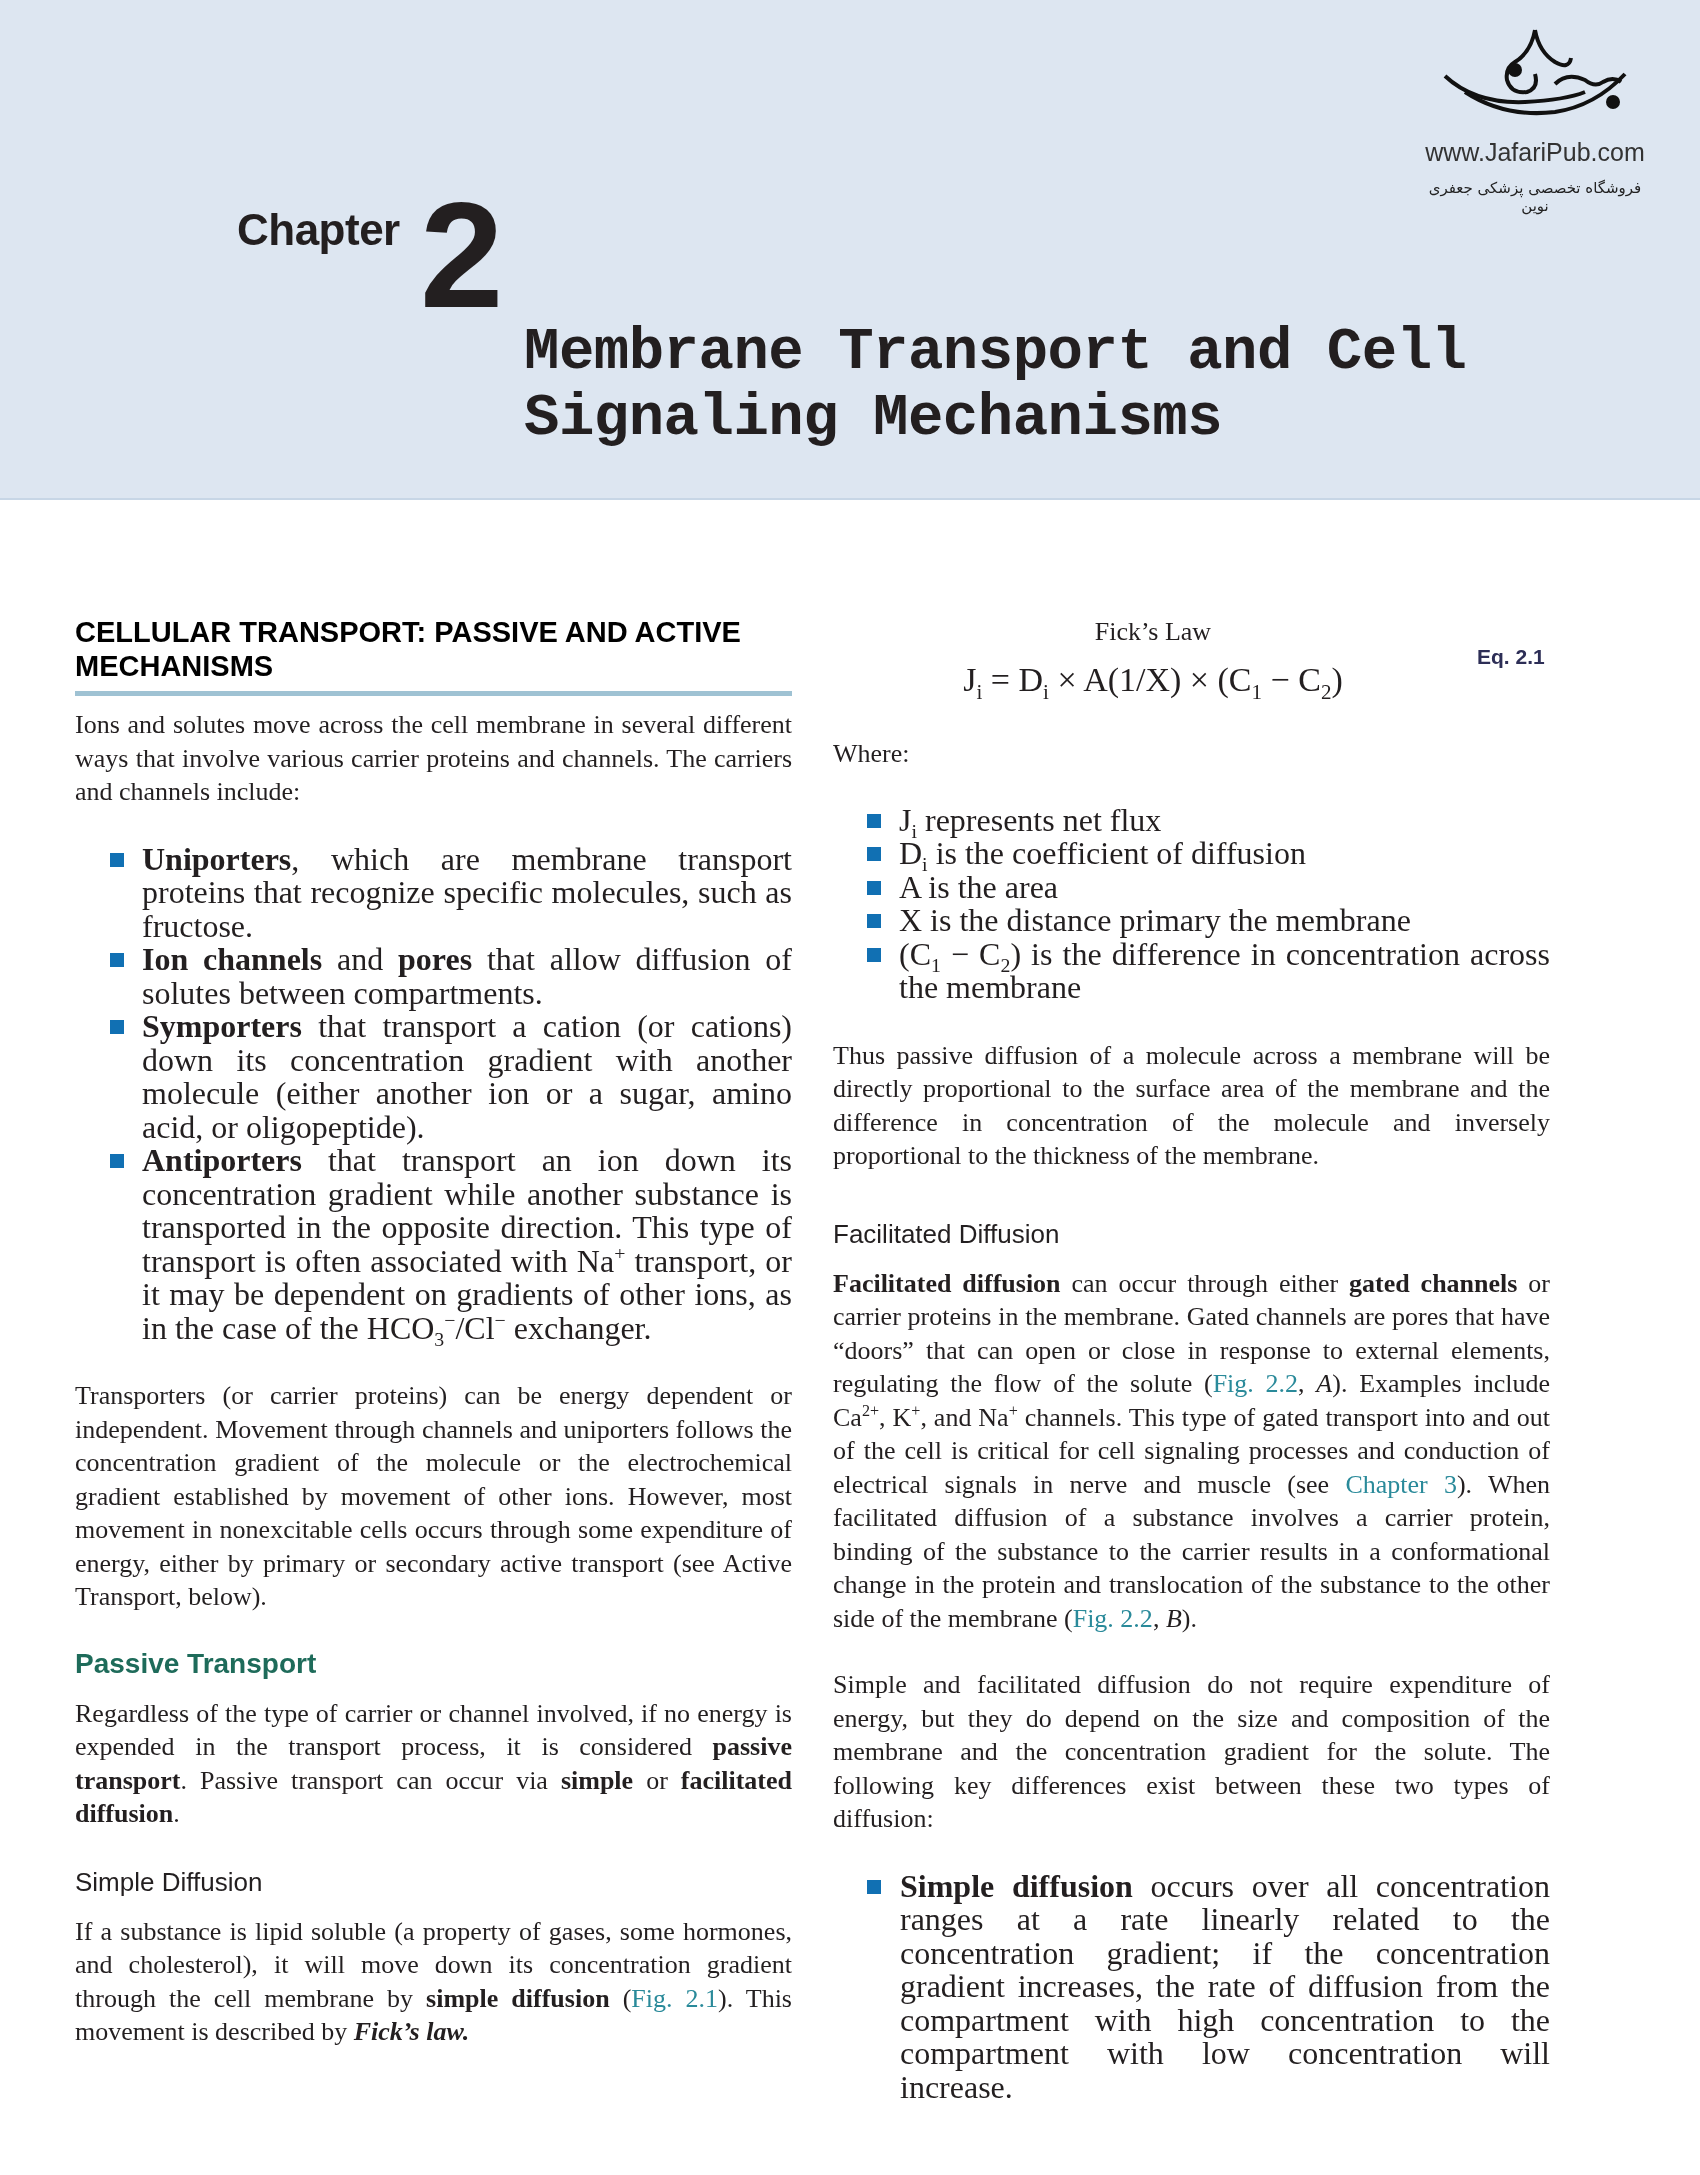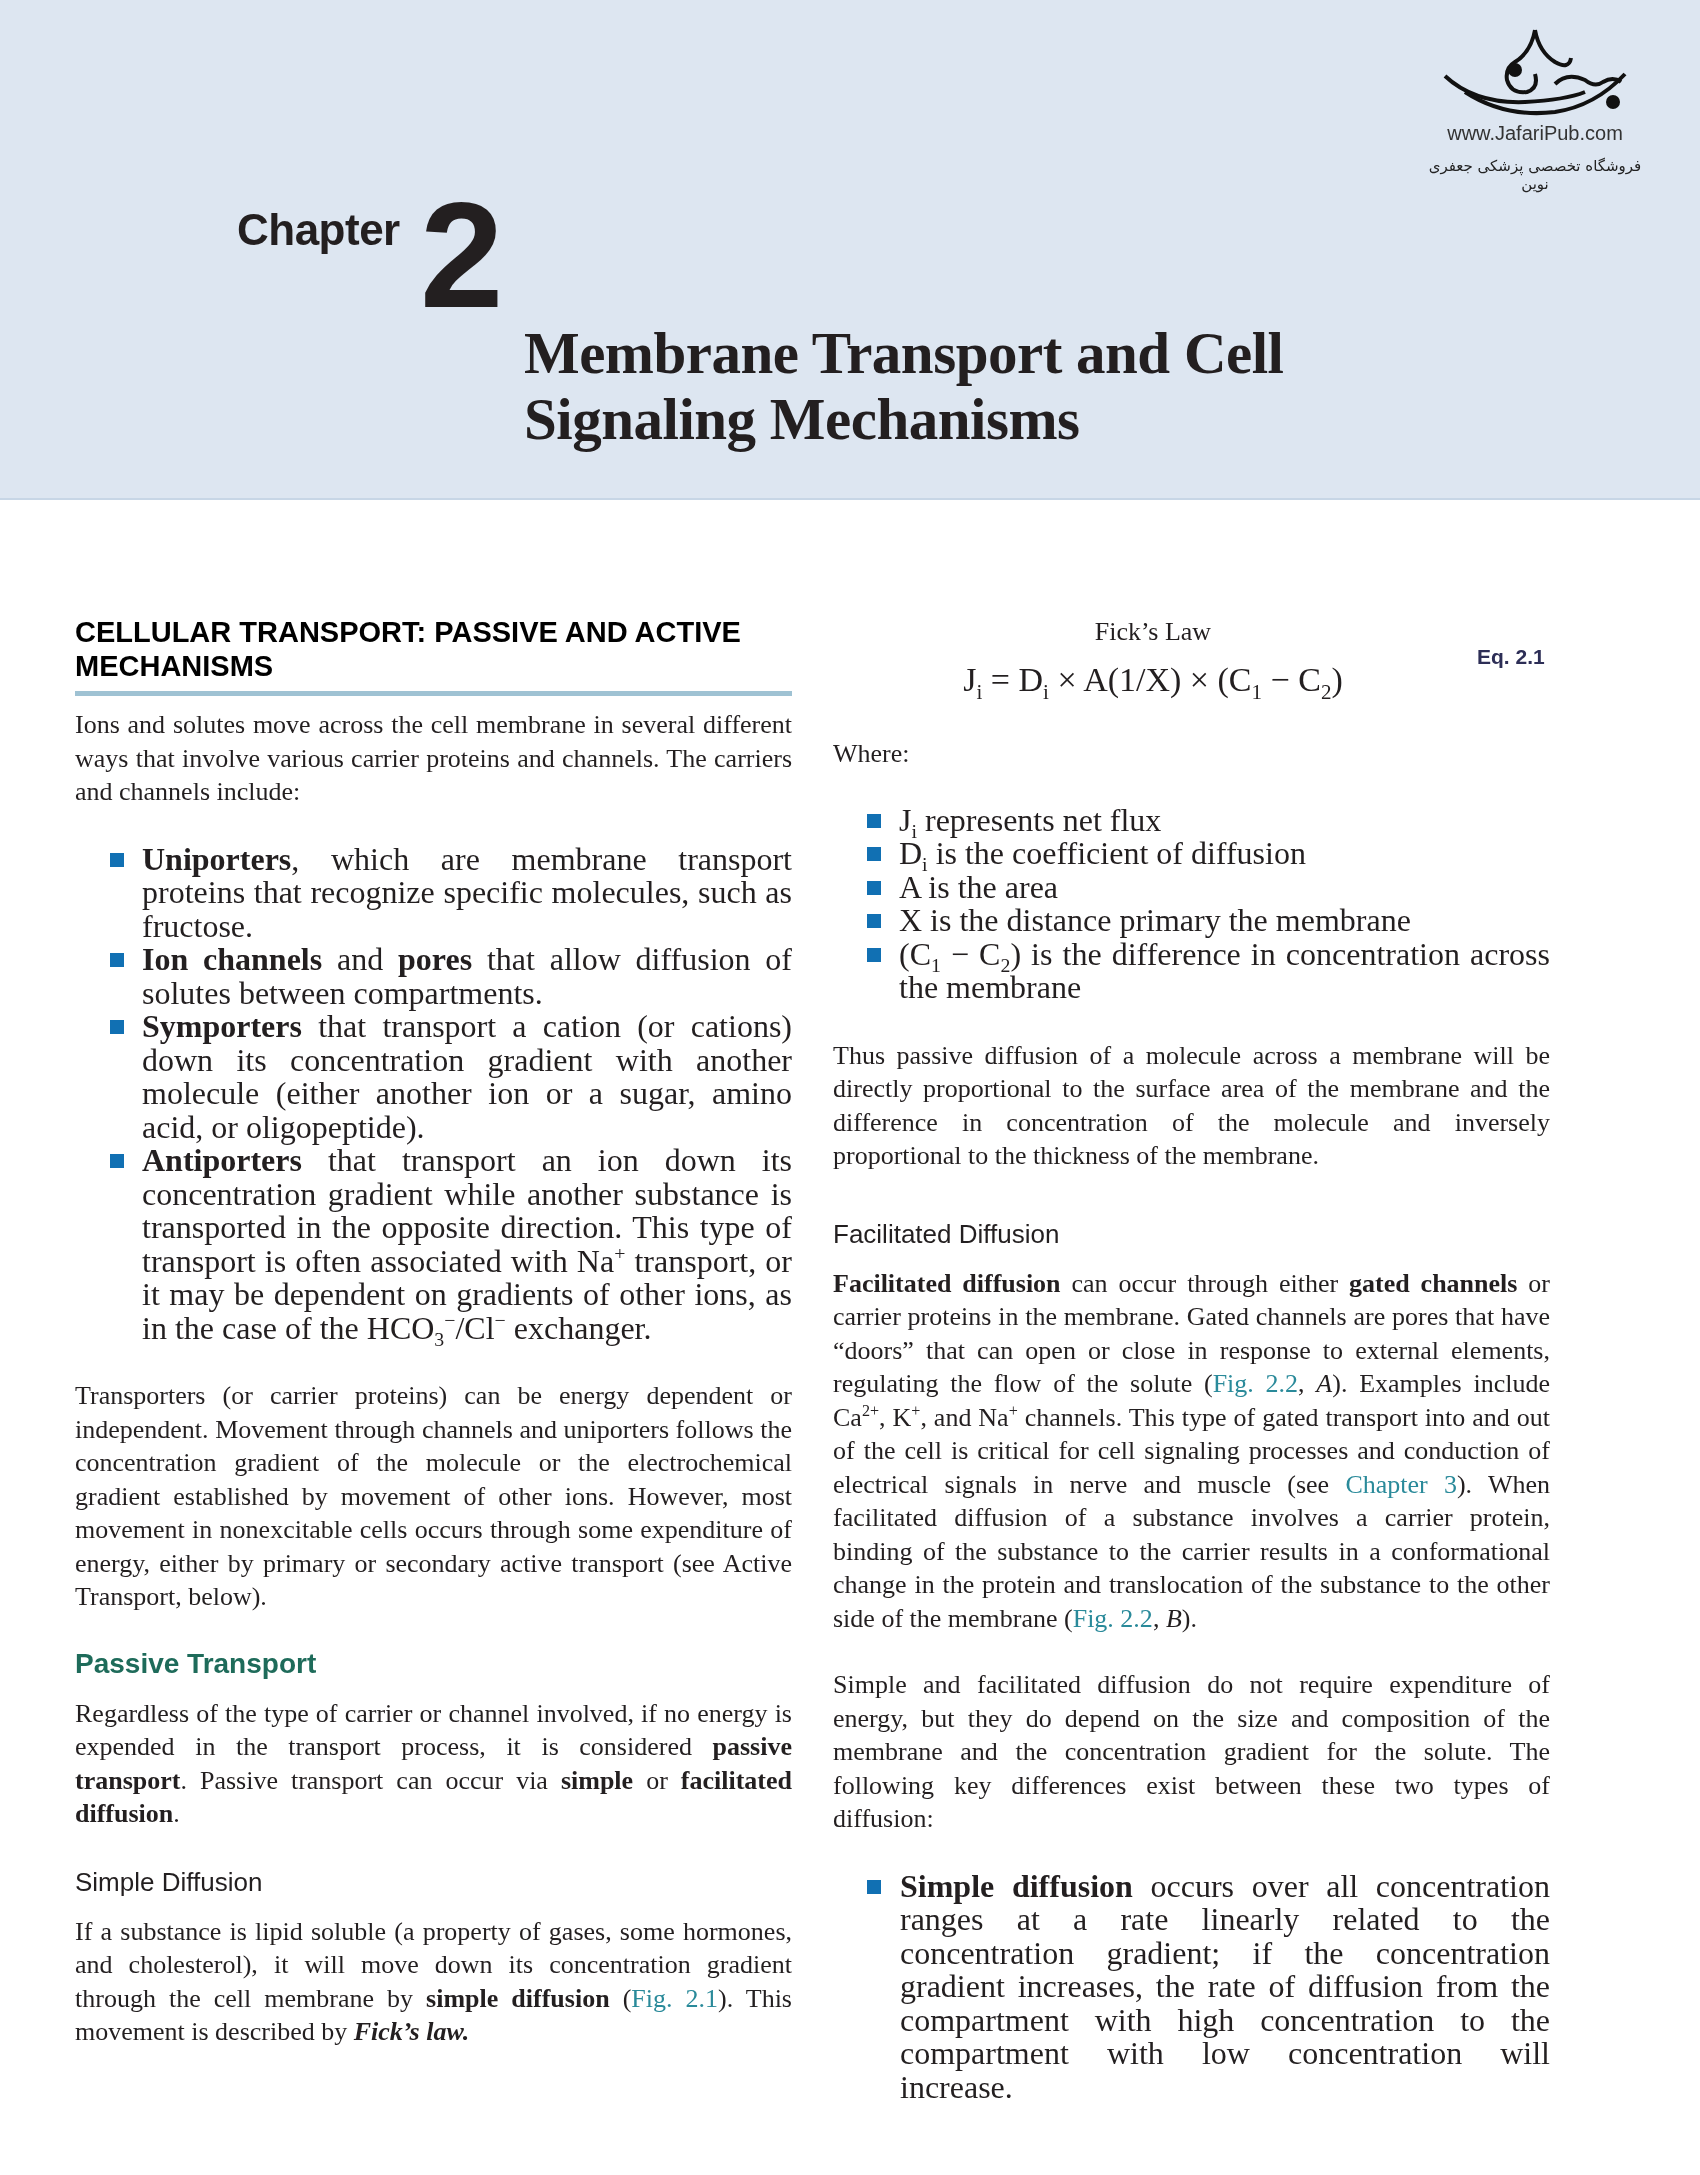--- a/index.html
+++ b/index.html
@@ -6,36 +6,36 @@
   html, body { width: 1700px; height: 2175px; background: #ffffff; }
   body { position: relative; overflow: hidden; font-family: "Liberation Serif", "DejaVu Serif", serif; color: #231f20; }
 
   .header-band {
     position: absolute; left: 0; top: 0; width: 1700px; height: 500px;
     background: #dde6f1;
     border-bottom: 2px solid #c7d6e6;
   }
   .logo { position: absolute; left: 1420px; top: 22px; width: 230px; text-align: center; }
   .logo svg { display: block; margin: 0 auto; }
-  .logo-url { font-family: "Liberation Sans", "DejaVu Sans", sans-serif; font-size: 20px; color: #333; margin-top: 0; }
+  .logo-url { font-family: "Liberation Sans", "DejaVu Sans", sans-serif; font-size: 25px; color: #333; margin-top: 16px; }
   .logo-fa { font-family: "DejaVu Sans", sans-serif; font-size: 15px; color: #222; margin-top: 12px; direction: rtl; }
 
   .chapter-word {
     position: absolute; left: 237px; top: 205px;
     font-family: "Liberation Sans", "DejaVu Sans", sans-serif; font-weight: bold;
     font-size: 44px; color: #231f20; letter-spacing: -0.5px;
   }
   .chapter-num {
     position: absolute; left: 420px; top: 180px;
     font-family: "Liberation Sans", "DejaVu Sans", sans-serif; font-weight: bold;
     font-size: 150px; line-height: 150px; color: #231f20;
   }
   .chapter-title {
     position: absolute; left: 524px; top: 320px; width: 1000px;
-    font-family: Liberation Serif, serif; font-weight: bold;
+    font-family: Liberation Mono, monospace; font-weight: bold;
     font-size: 59px; line-height: 66px; color: #231f20; letter-spacing: -0.5px;
   }
 
   .col { position: absolute; top: 615px; }
   .col-left { left: 75px; width: 717px; }
   .col-right { left: 833px; width: 717px; }
 
   p.body {
     font-size: 26px; line-height: 33.5px; text-align: justify; color: #231f20;
   }

